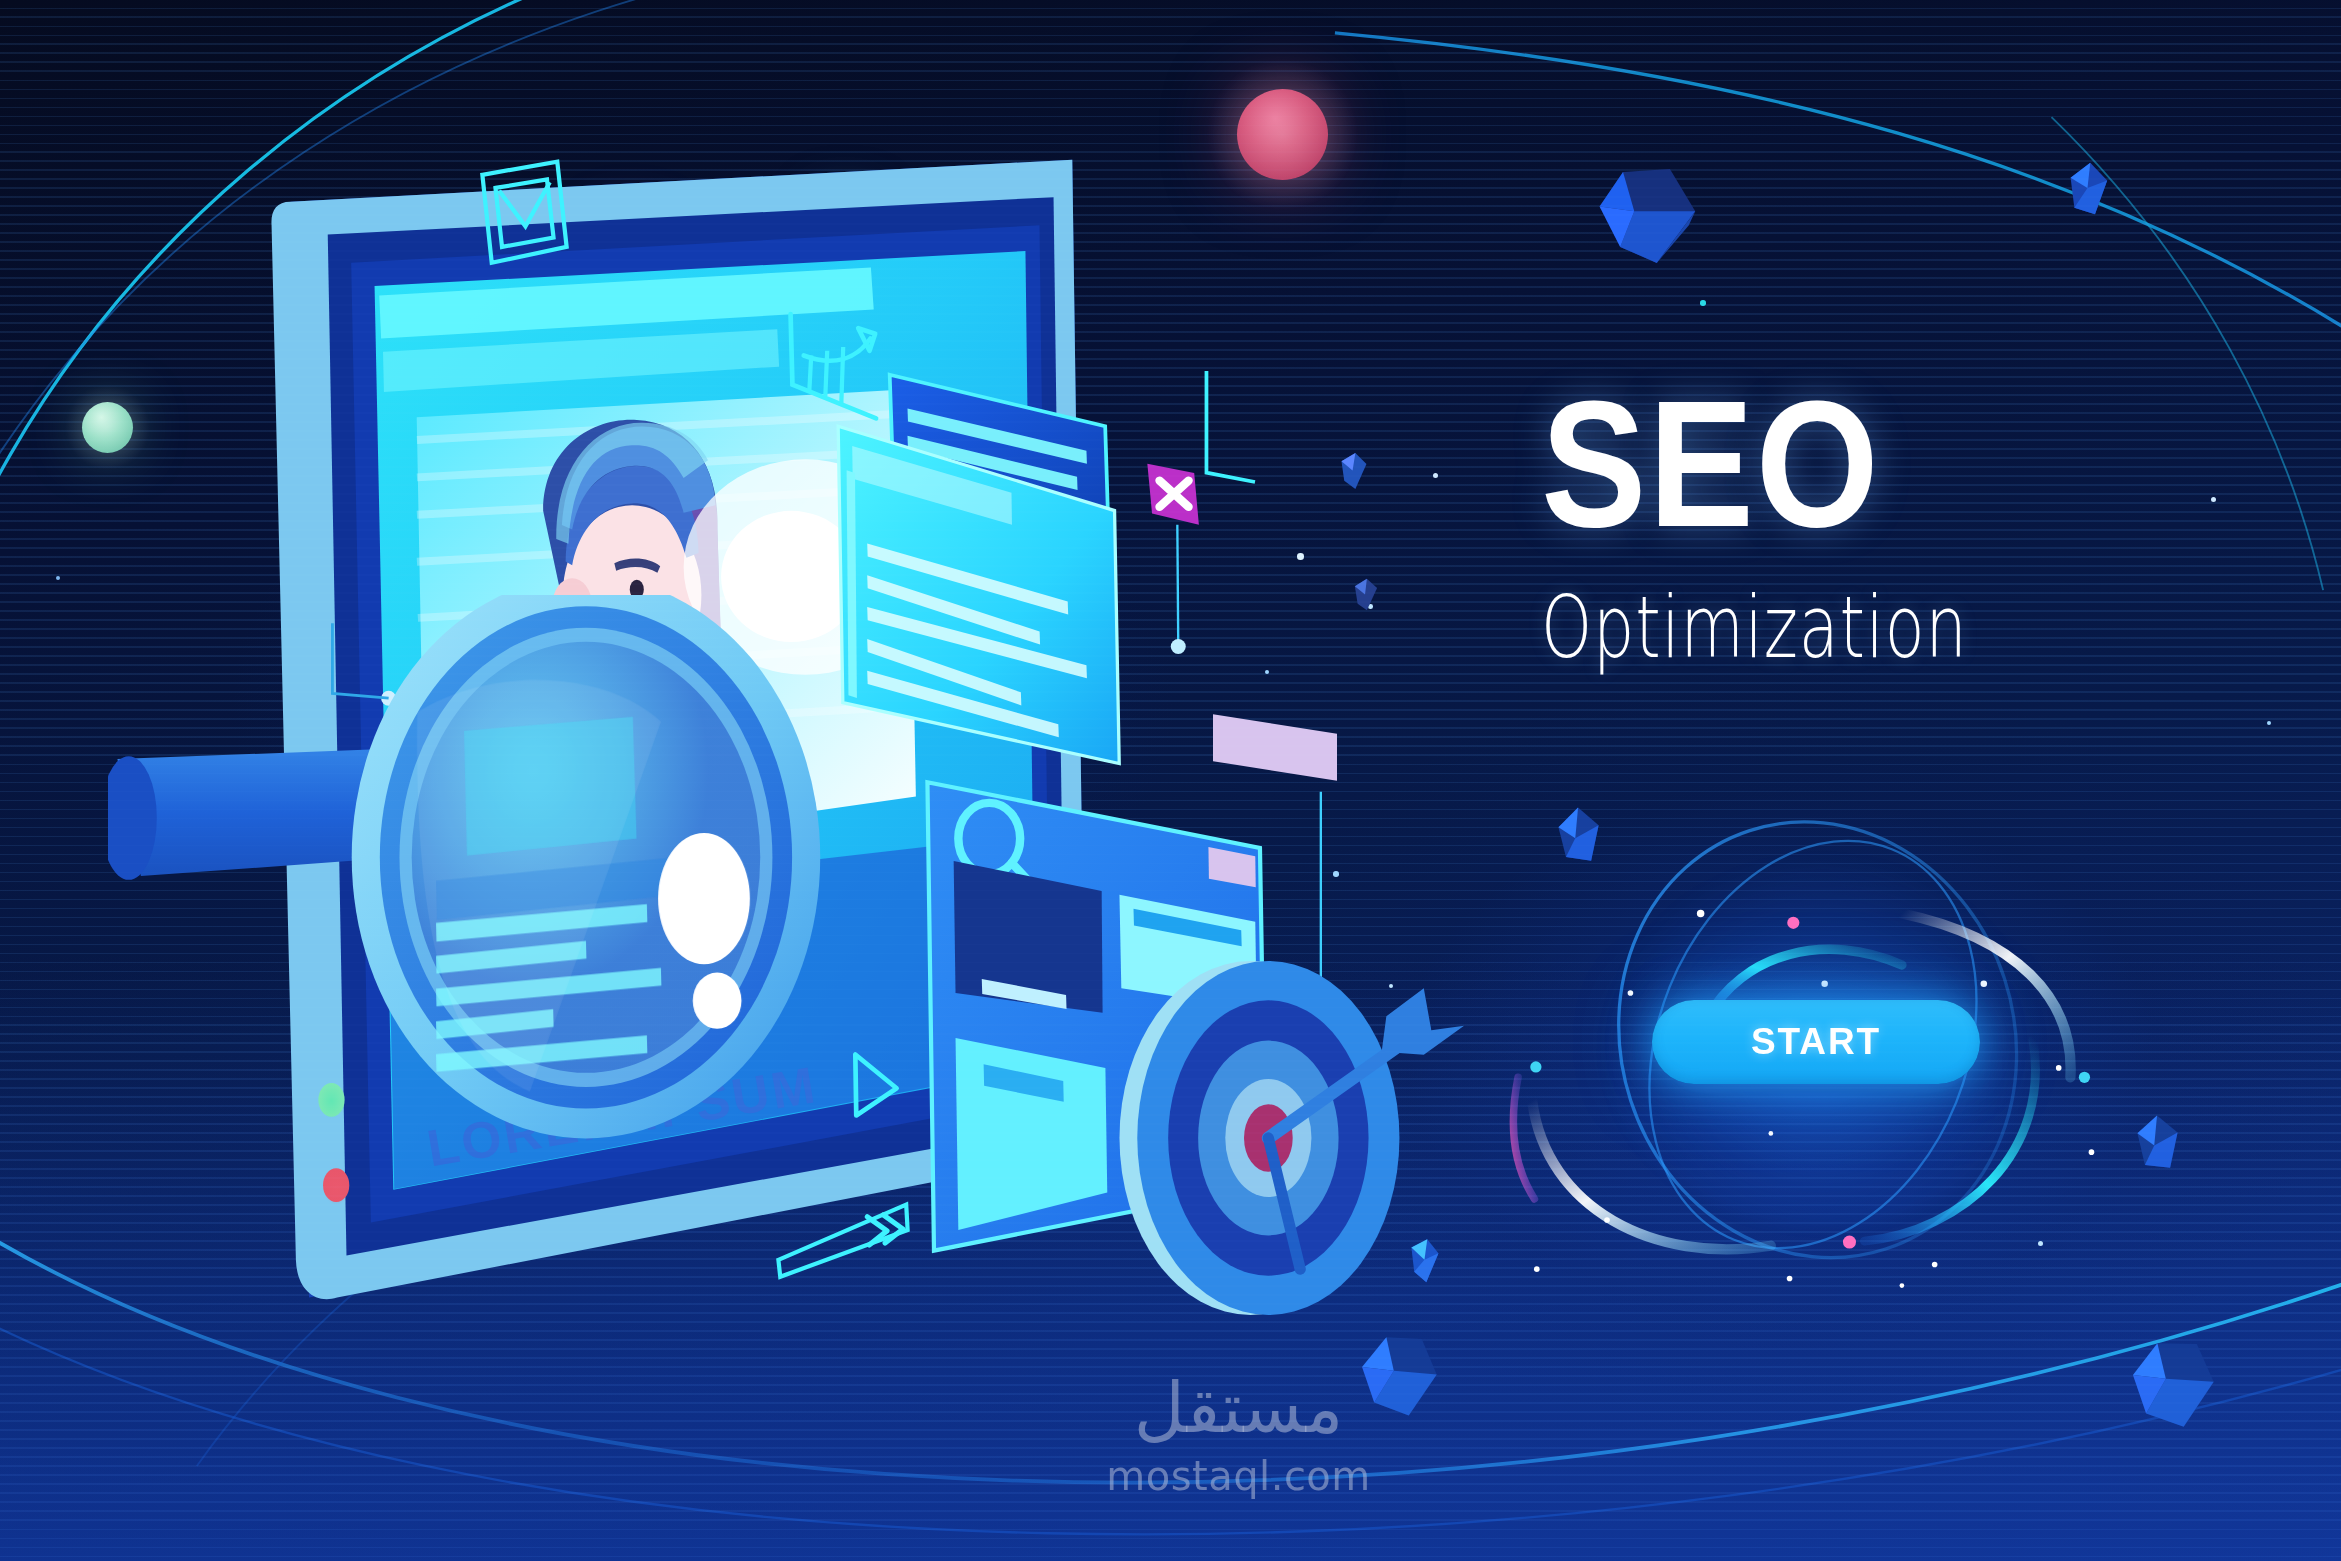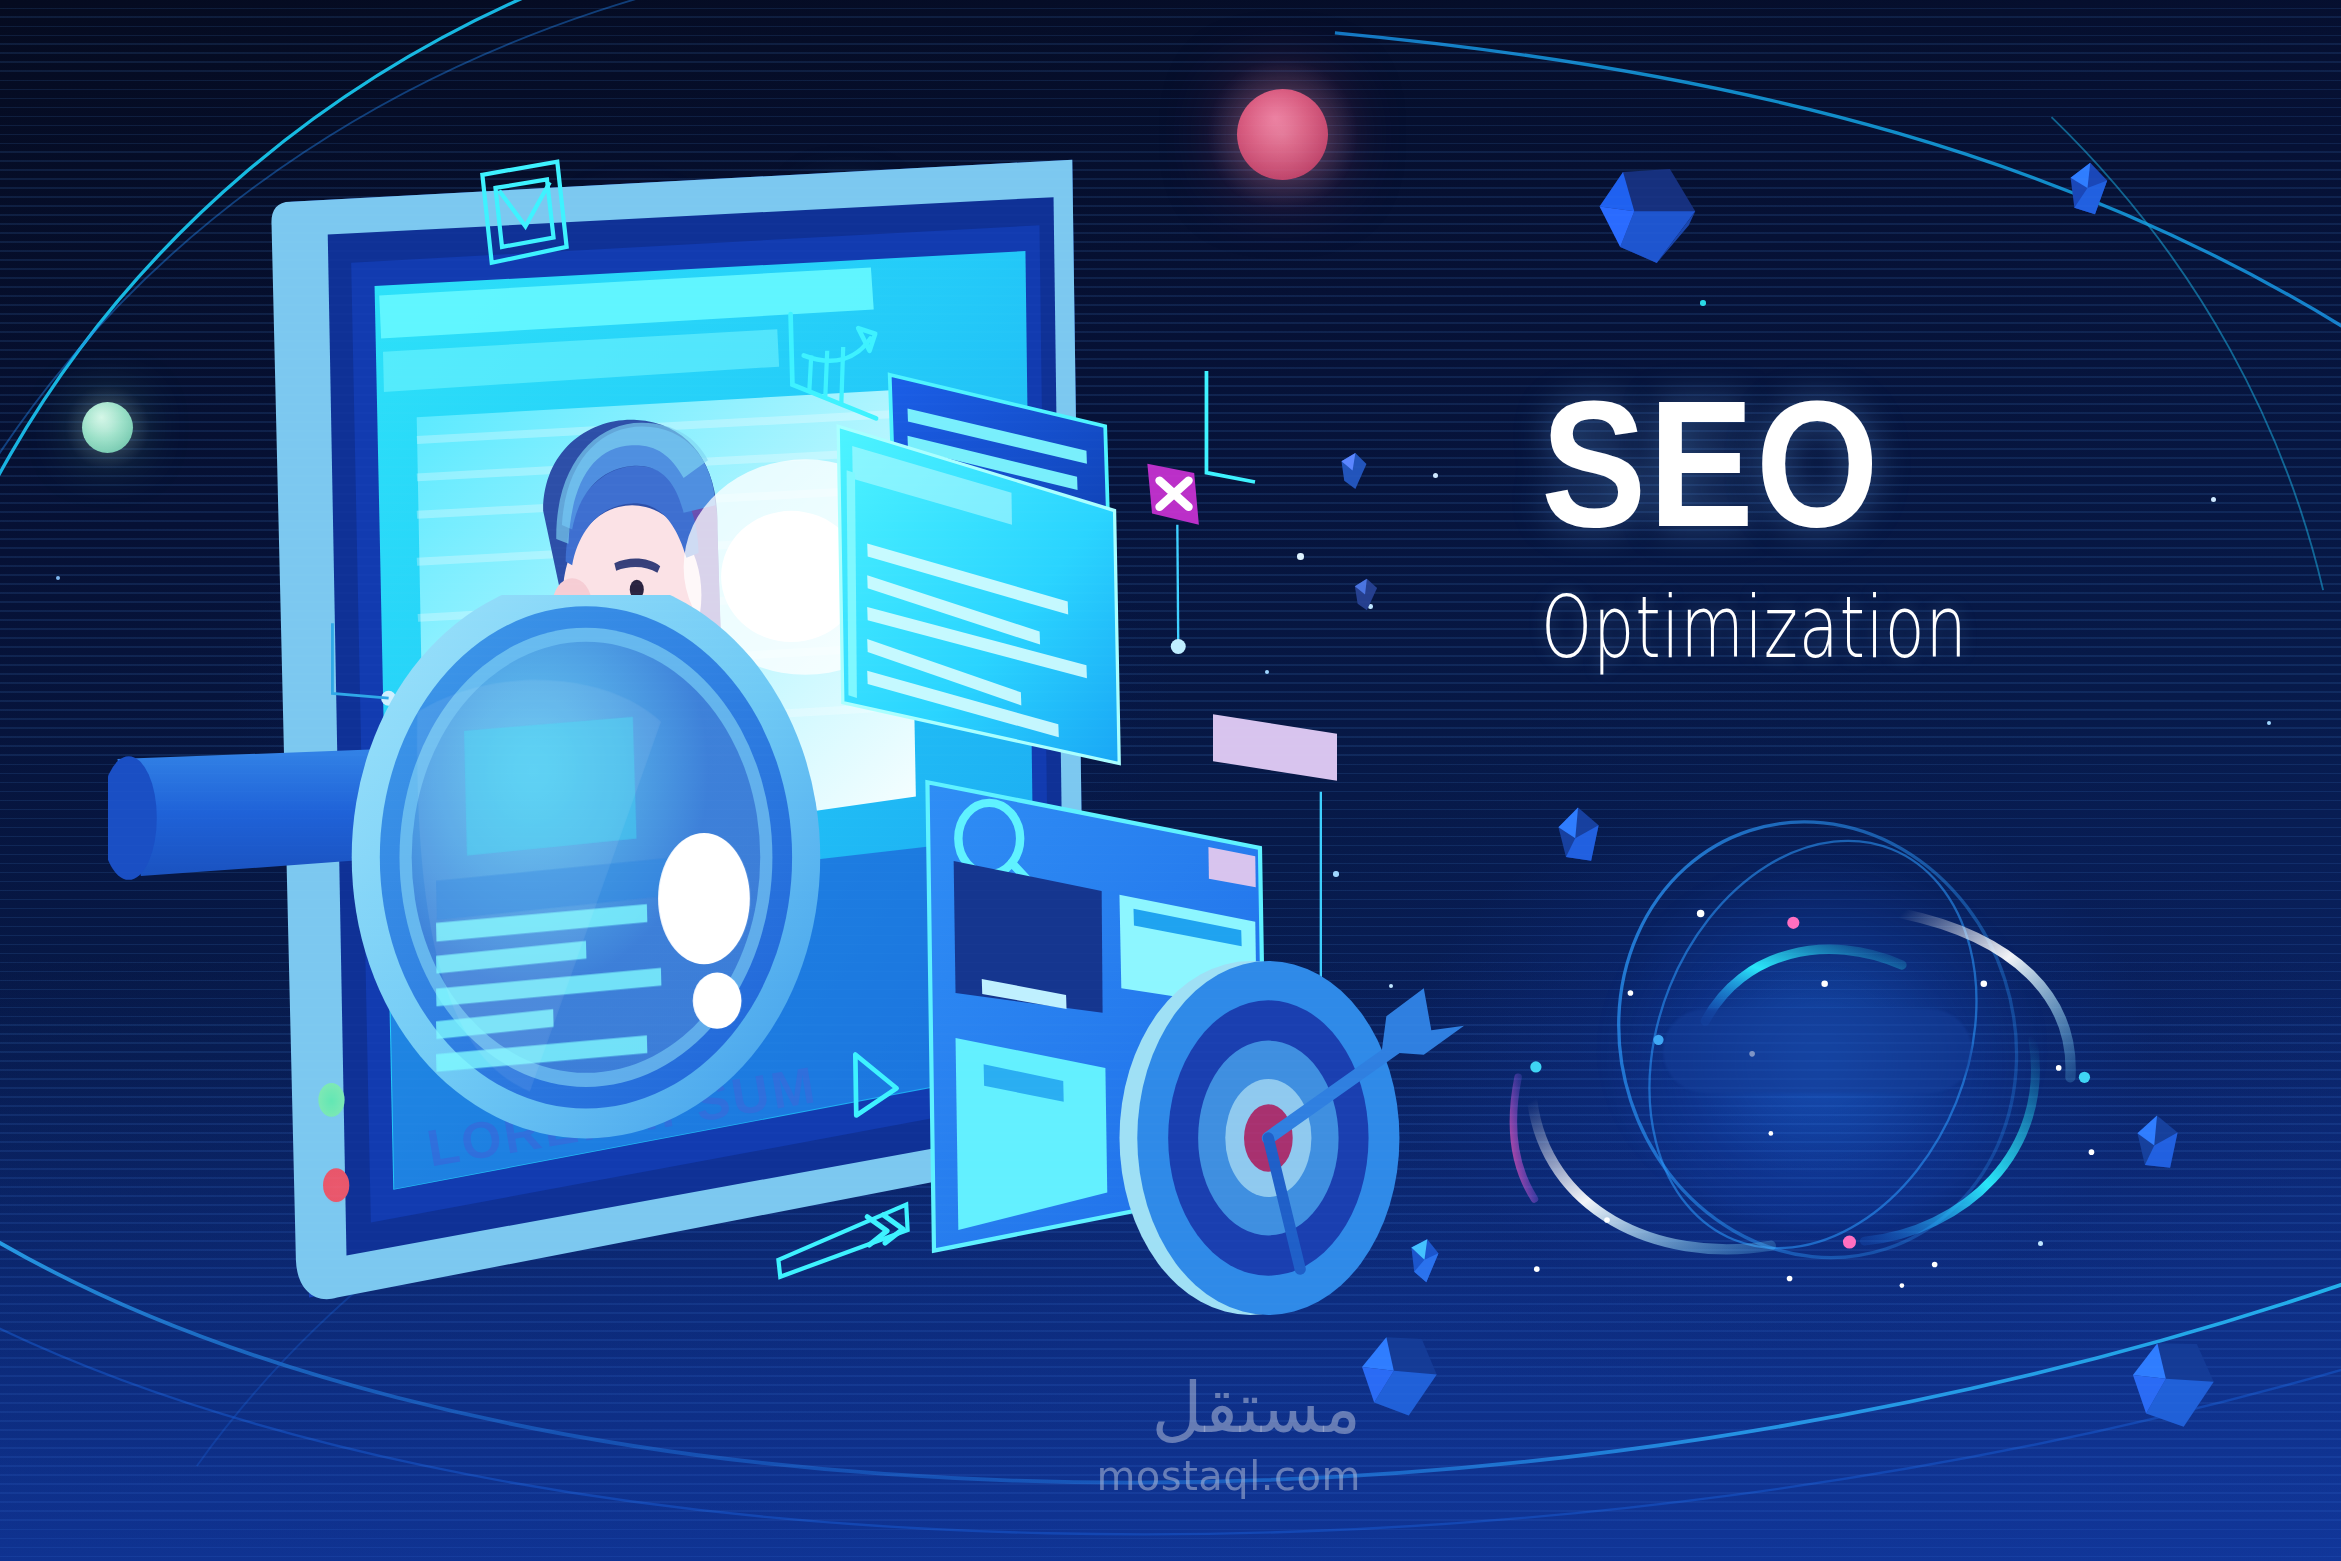--- a/index.html
+++ b/index.html
@@ -88,21 +88,21 @@
     font-family:"Liberation Sans", sans-serif;
     text-shadow:0 0 10.3px rgba(255,255,255,.45);
   }
   .btn-shadow{
     position:absolute; left:173px; top:213px; width:309px; height:84px;
     border-radius:42px; background:rgba(20,60,150,.55); filter:blur(0.9px);
   }
 
   
   #watermark{
-    position:absolute; left:996px; top:1372px; width:365px; text-align:right;
+    position:absolute; left:1056px; top:1372px; width:365px; text-align:center;
     color:rgba(175,185,215,0.55); pointer-events:none;
   }
   #wm-ar{ font-size:70px; line-height:1.05; font-family:"DejaVu Sans", sans-serif; font-weight:400; direction:rtl; }
   #wm-en{ font-size:40px; line-height:1.1; margin-top:8px; font-family:"DejaVu Sans", sans-serif; letter-spacing:0.5px; }
 
   
   .dot{ position:absolute; border-radius:50%; }
 </style>
 </head>
 <body>
@@ -559,20 +559,23 @@
       <circle cx="1285" cy="760" r="6" fill="#ffffff"></circle>
       <circle cx="100" cy="1010" r="6" fill="#ffffff"></circle>
       <circle cx="640" cy="1030" r="6" fill="#ffffff"></circle>
       <circle cx="950" cy="1000" r="6" fill="#ffffff"></circle>
       <circle cx="880" cy="1045" r="5" fill="#ffffff"></circle>
       <circle cx="250" cy="905" r="6" fill="#ffffff"></circle>
       <circle cx="600" cy="720" r="5" fill="#ffffff"></circle>
     </svg>
 
     <div class="btn-shadow"></div>
+    <div id="start-button">
+      <span>START</span>
+    </div>
   </div>
 
   <div id="watermark">
     <div id="wm-ar">مستقل</div>
     <div id="wm-en">mostaql.com</div>
   </div>
 
   <div class="scanlines low" style="mix-blend-mode:screen;opacity:.18;"></div>
 
 </div>

